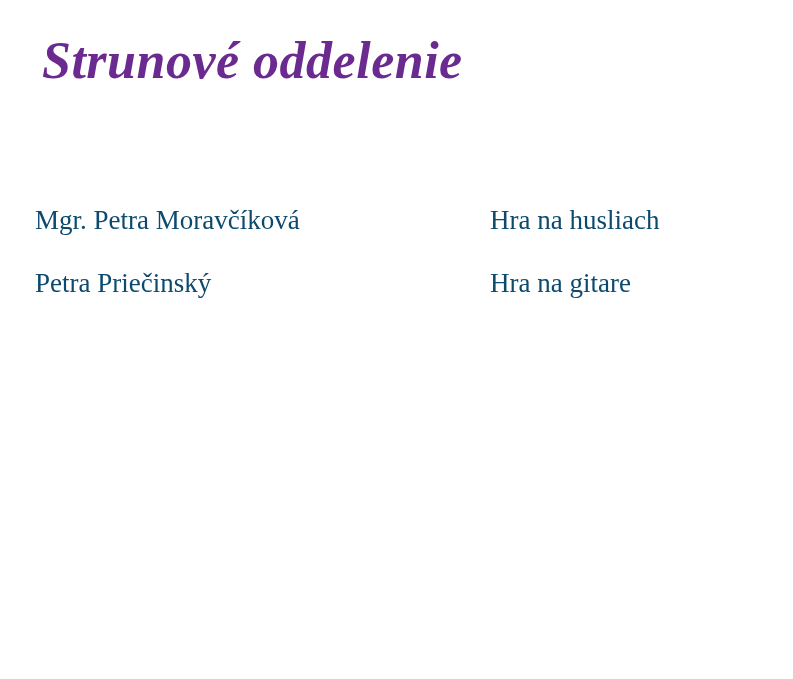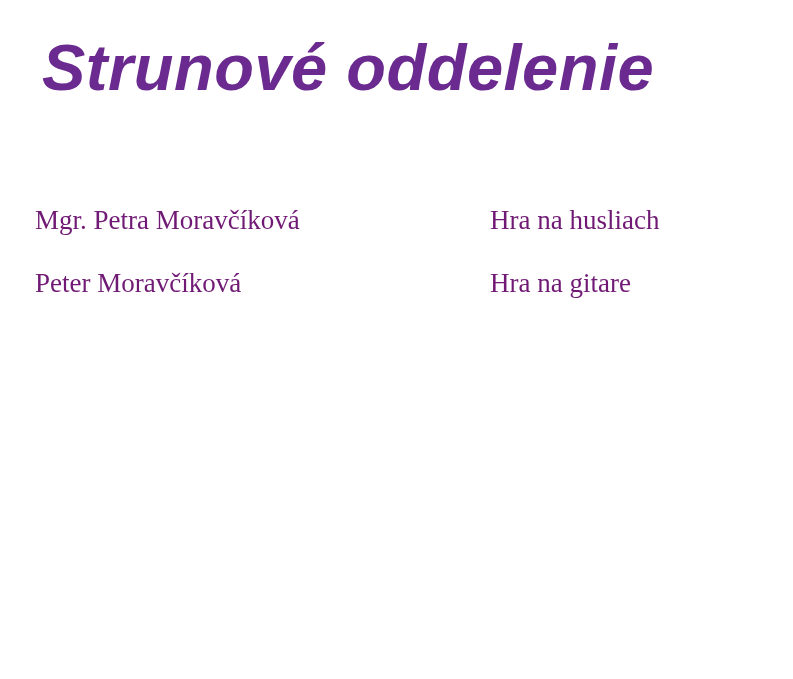--- a/index.html
+++ b/index.html
@@ -16,40 +16,40 @@
   .page {
     position: relative;
     width: 793px;
     height: 679px;
     box-sizing: border-box;
   }
   .title {
     position: absolute;
     left: 42px;
     top: 32px;
-    font-family: Liberation Sans, sans-serif;
+    font-family: Liberation Serif, serif;
     font-style: italic;
     font-weight: bold;
-    font-size: 65px;
+    font-size: 52px;
     line-height: 1.1;
     color: #6b2a8f;
     letter-spacing: 0.5px;
     white-space: nowrap;
   }
   .staff-table {
     position: absolute;
     left: 30px;
     top: 205px;
     width: 720px;
     border-collapse: collapse;
   }
   .staff-table td {
     font-family: "Liberation Serif", serif;
     font-size: 27px;
-    color: #701a75;
+    color: #0c4a6e;
     padding: 0 0 32px 0;
     vertical-align: top;
     white-space: nowrap;
   }
   .staff-table td.col-name {
     width: 455px;
     padding-left: 5px;
   }
   .staff-table td.col-subject {
     width: 260px;
@@ -65,19 +65,19 @@
 
   <div class="title" style="color: rgb(107, 42, 143);">Strunové oddelenie</div>
 
   <table class="staff-table">
     <tbody>
       <tr>
         <td class="col-name">Mgr. Petra Moravčíková</td>
         <td class="col-subject">Hra na husliach</td>
       </tr>
       <tr>
-        <td class="col-name">Peter Moravčíková</td>
+        <td class="col-name">Petra Priečinský</td>
         <td class="col-subject">Hra na gitare</td>
       </tr>
     </tbody>
   </table>
 
 </div>
 
 </body></html>

